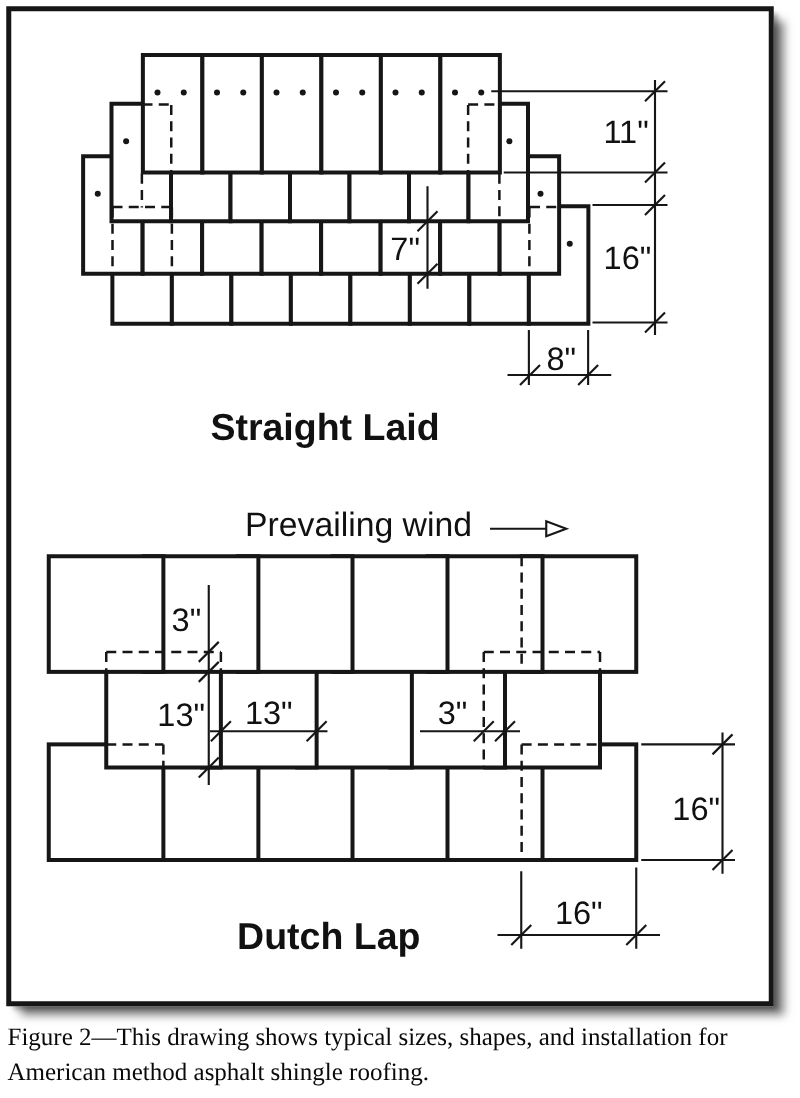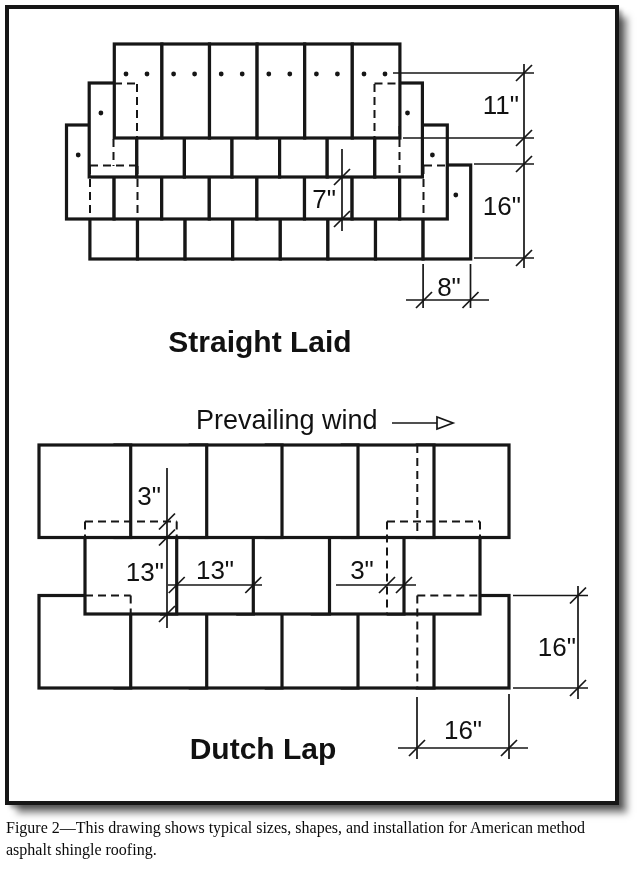--- a/index.html
+++ b/index.html
@@ -3,21 +3,21 @@
 <meta charset="utf-8">
 <style>
   html,body{margin:0;padding:0;background:#fff;}
   .page{position:relative;width:640px;height:878px;background:#fff;overflow:hidden;
         font-family:"Liberation Sans",sans-serif;}
   .figure-frame{position:absolute;left:5px;top:5px;width:606px;height:792px;
         background:#fff;border:4px solid #161616;
         box-shadow:10px 10px 7px -2px rgba(0,0,0,0.50), 4px 4px 4px -1px rgba(0,0,0,0.35);}
   .drawing-svg{position:absolute;left:0;top:0;}
   .caption{position:absolute;left:6px;top:817px;width:598px;
-        font-family:"Liberation Serif",serif;font-size:16px;line-height:1.38;color:#0a0a0a;}
+        font-family:"Liberation Serif",serif;font-size:20px;line-height:1.38;color:#0a0a0a;}
   svg text{fill:#111;}
   .dim-label{font-family:"Liberation Sans",sans-serif;font-size:26px;}
   .title-label{font-family:"Liberation Sans",sans-serif;font-size:30px;font-weight:bold;}
   .wind-label{font-family:"Liberation Sans",sans-serif;font-size:27px;}
 </style>
 </head>
 <body>
 
 <div class="page">
 

